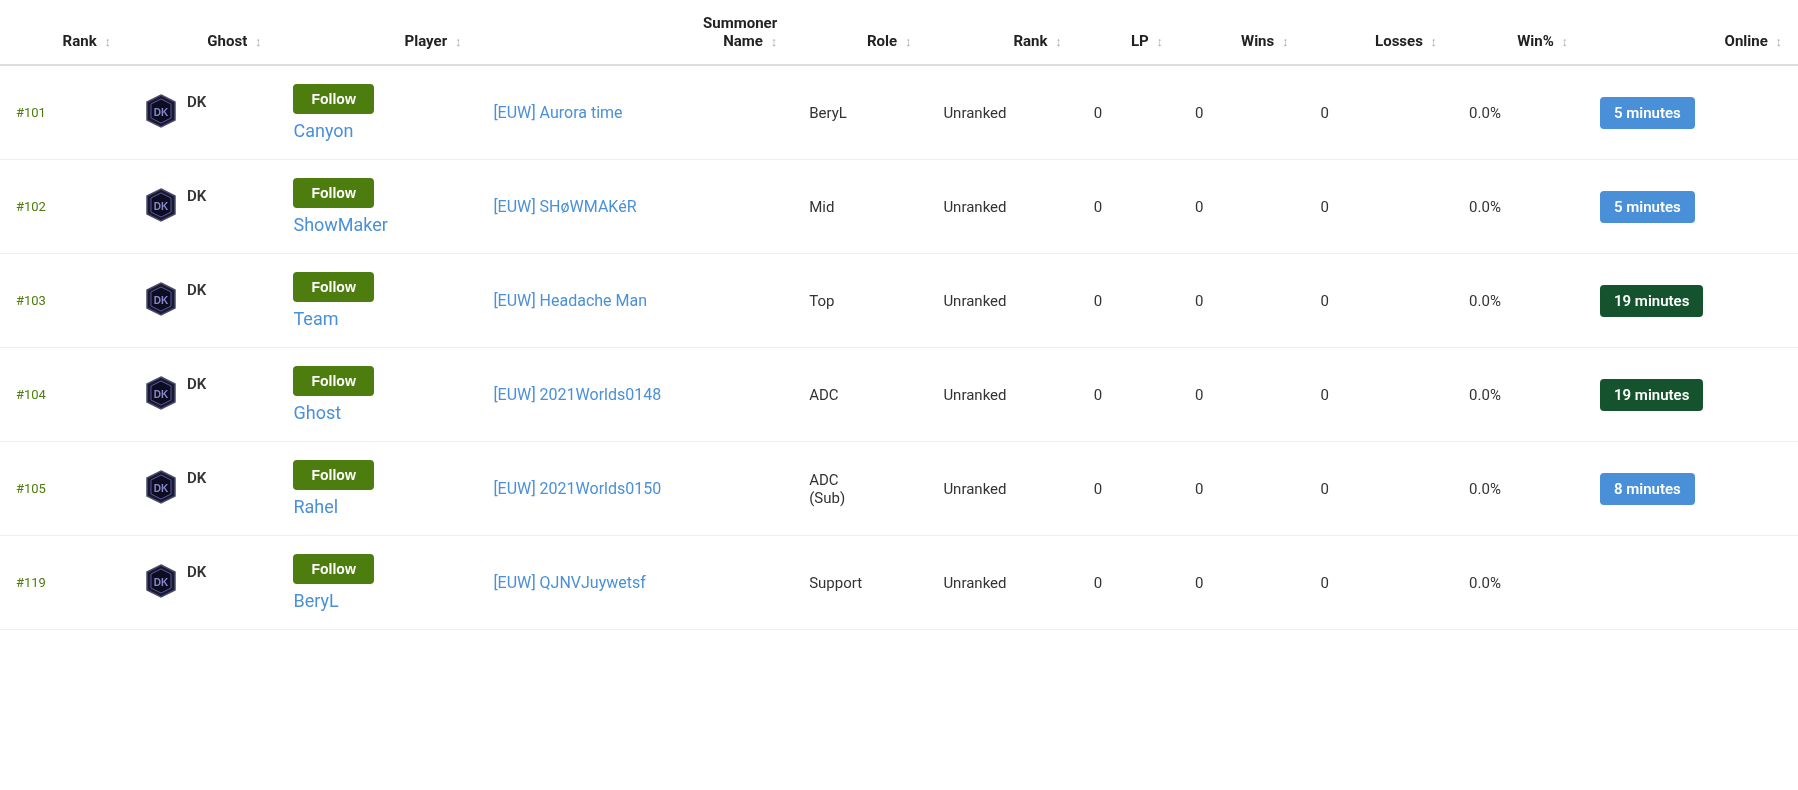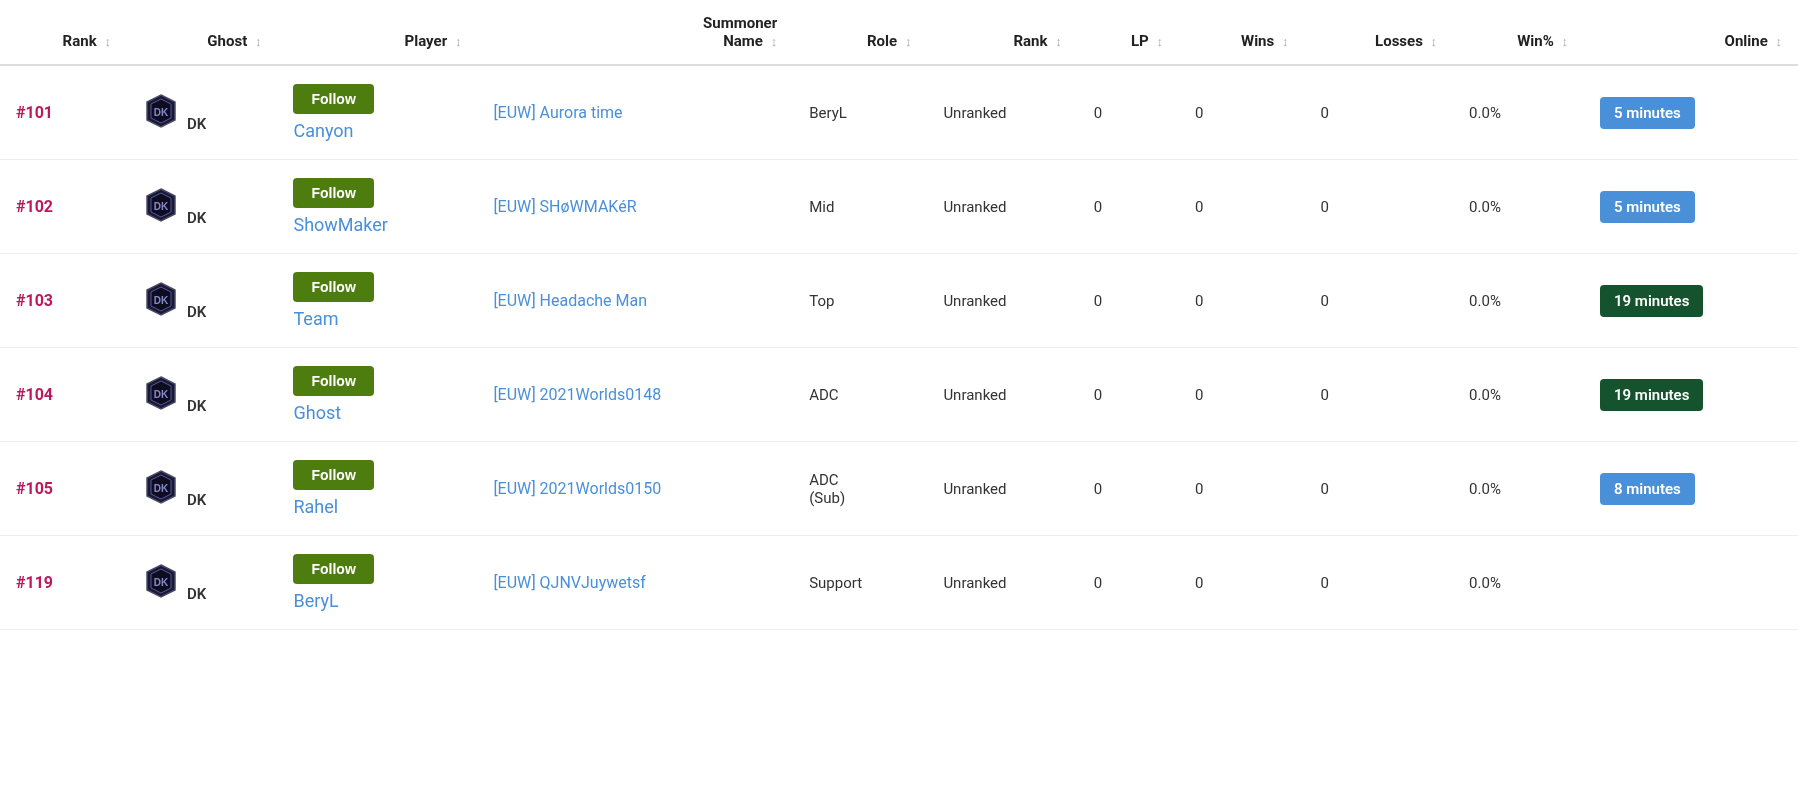--- a/index.html
+++ b/index.html
@@ -37,27 +37,27 @@
     }
     tbody tr {
       border-bottom: 1px solid #eee;
     }
     tbody td {
       padding: 18px 16px;
       vertical-align: middle;
       font-size: 15px;
     }
     .rank-cell {
-      font-weight: 700;
-      font-size: 16px;
-      color: #be185d;
+      font-weight: 400;
+      font-size: 13px;
+      color: #4d7c0f;
     }
     .team-cell {
       display: flex;
-      align-items: flex-end;
+      align-items: flex-start;
       gap: 8px;
       white-space: nowrap;
     }
     .team-name {
       font-weight: 600;
       font-size: 15px;
       color: #333;
     }
     .player-cell {
       min-width: 120px;

